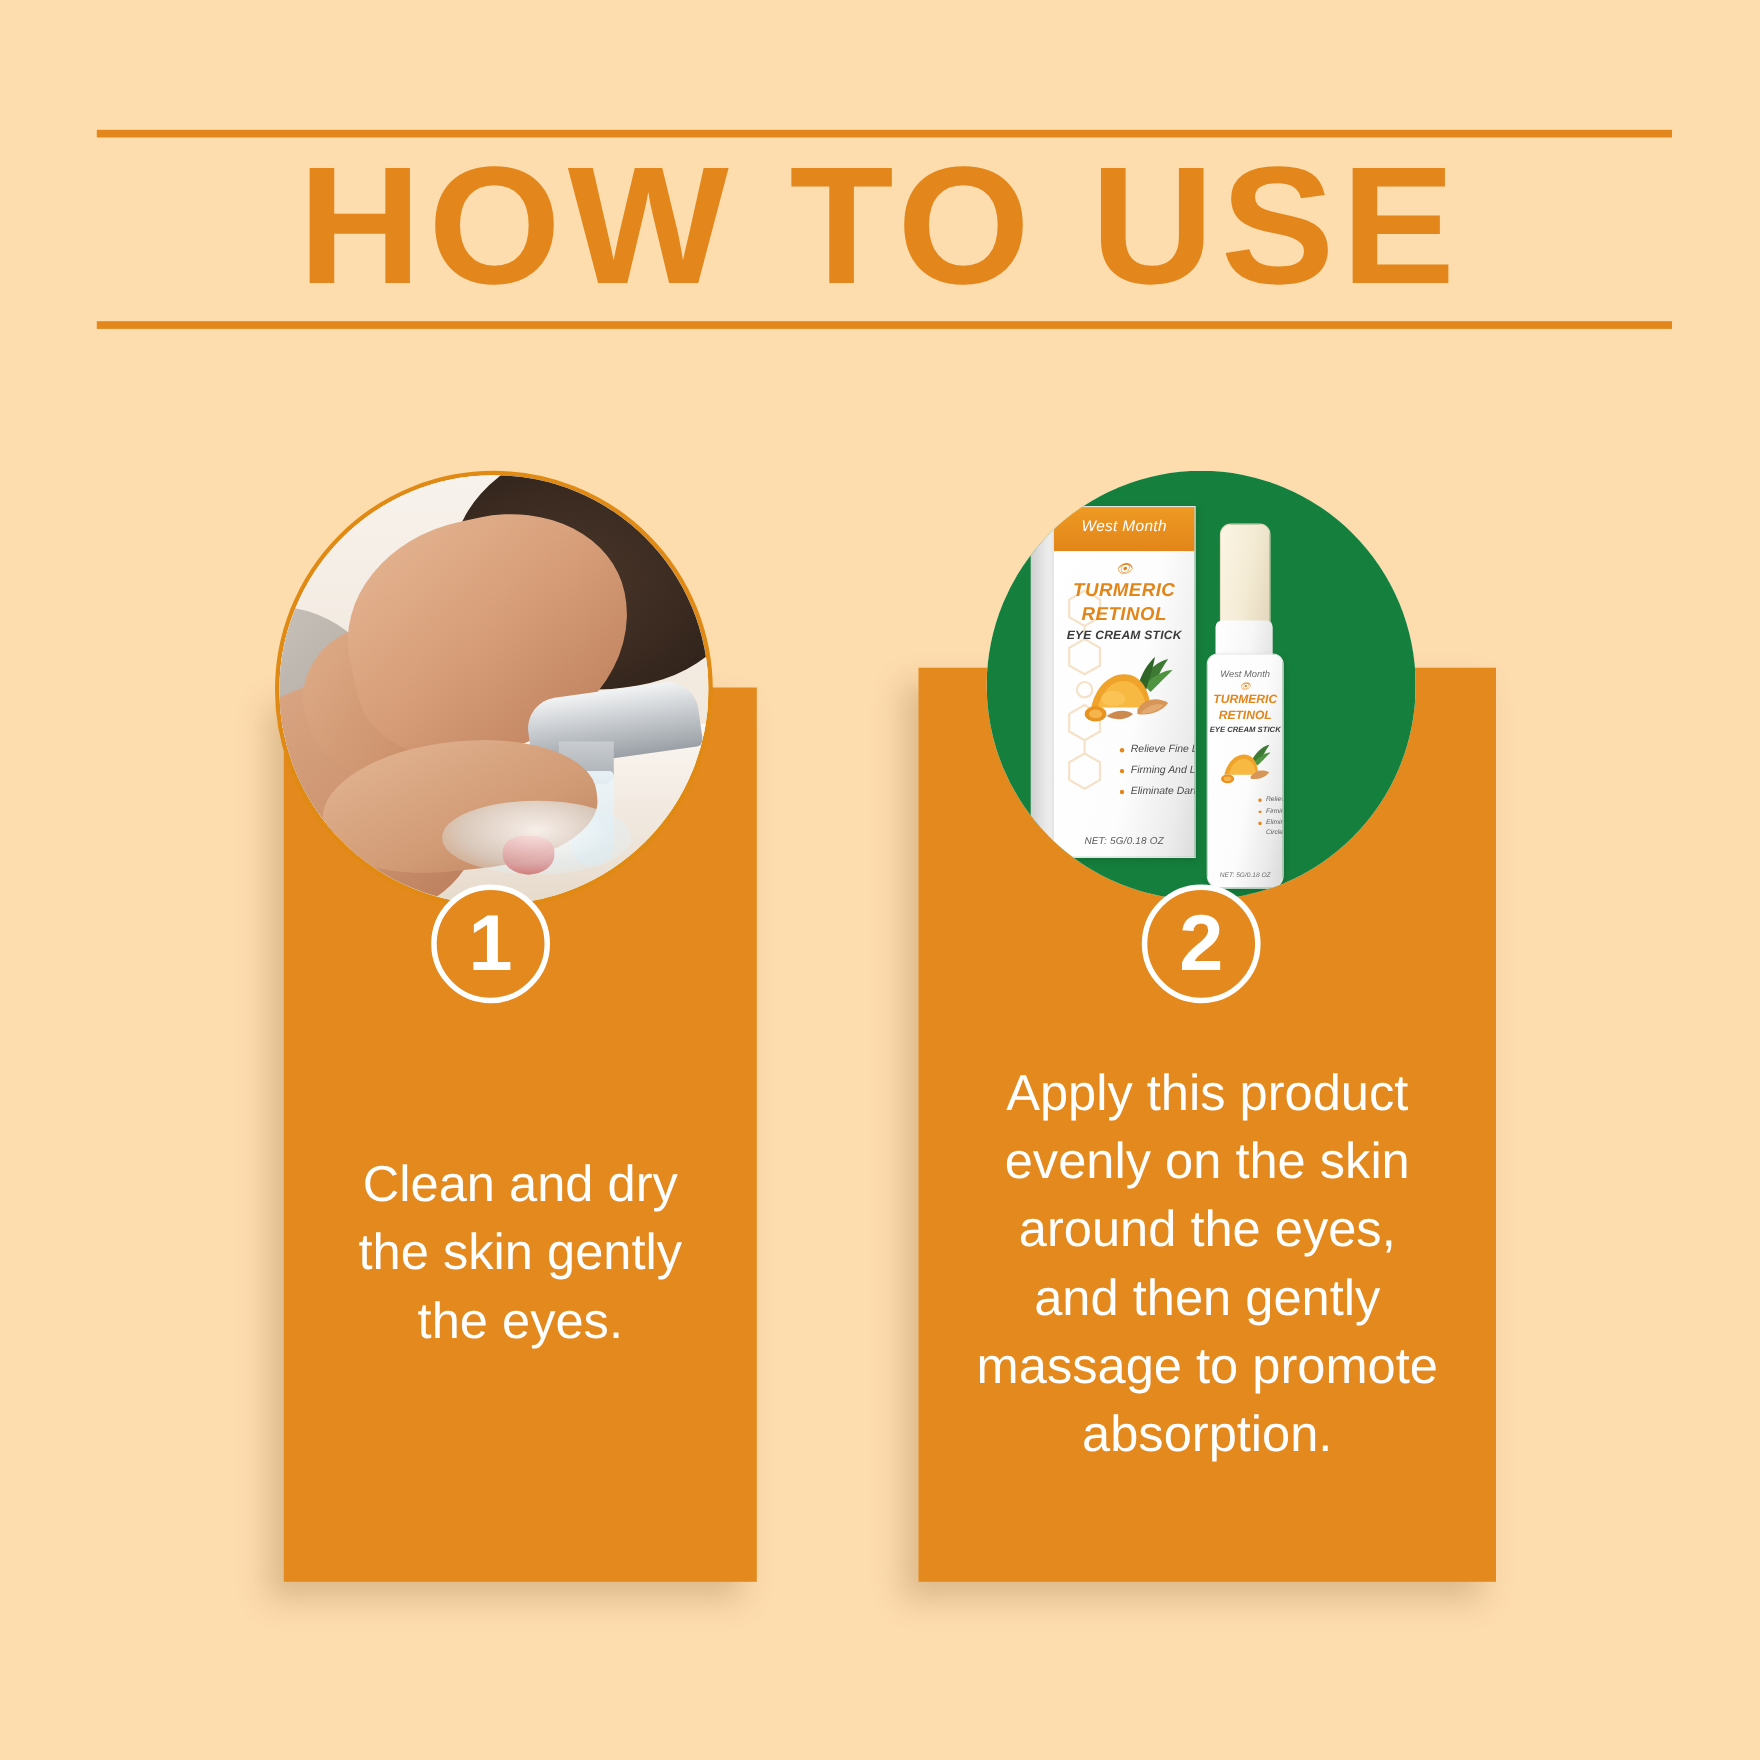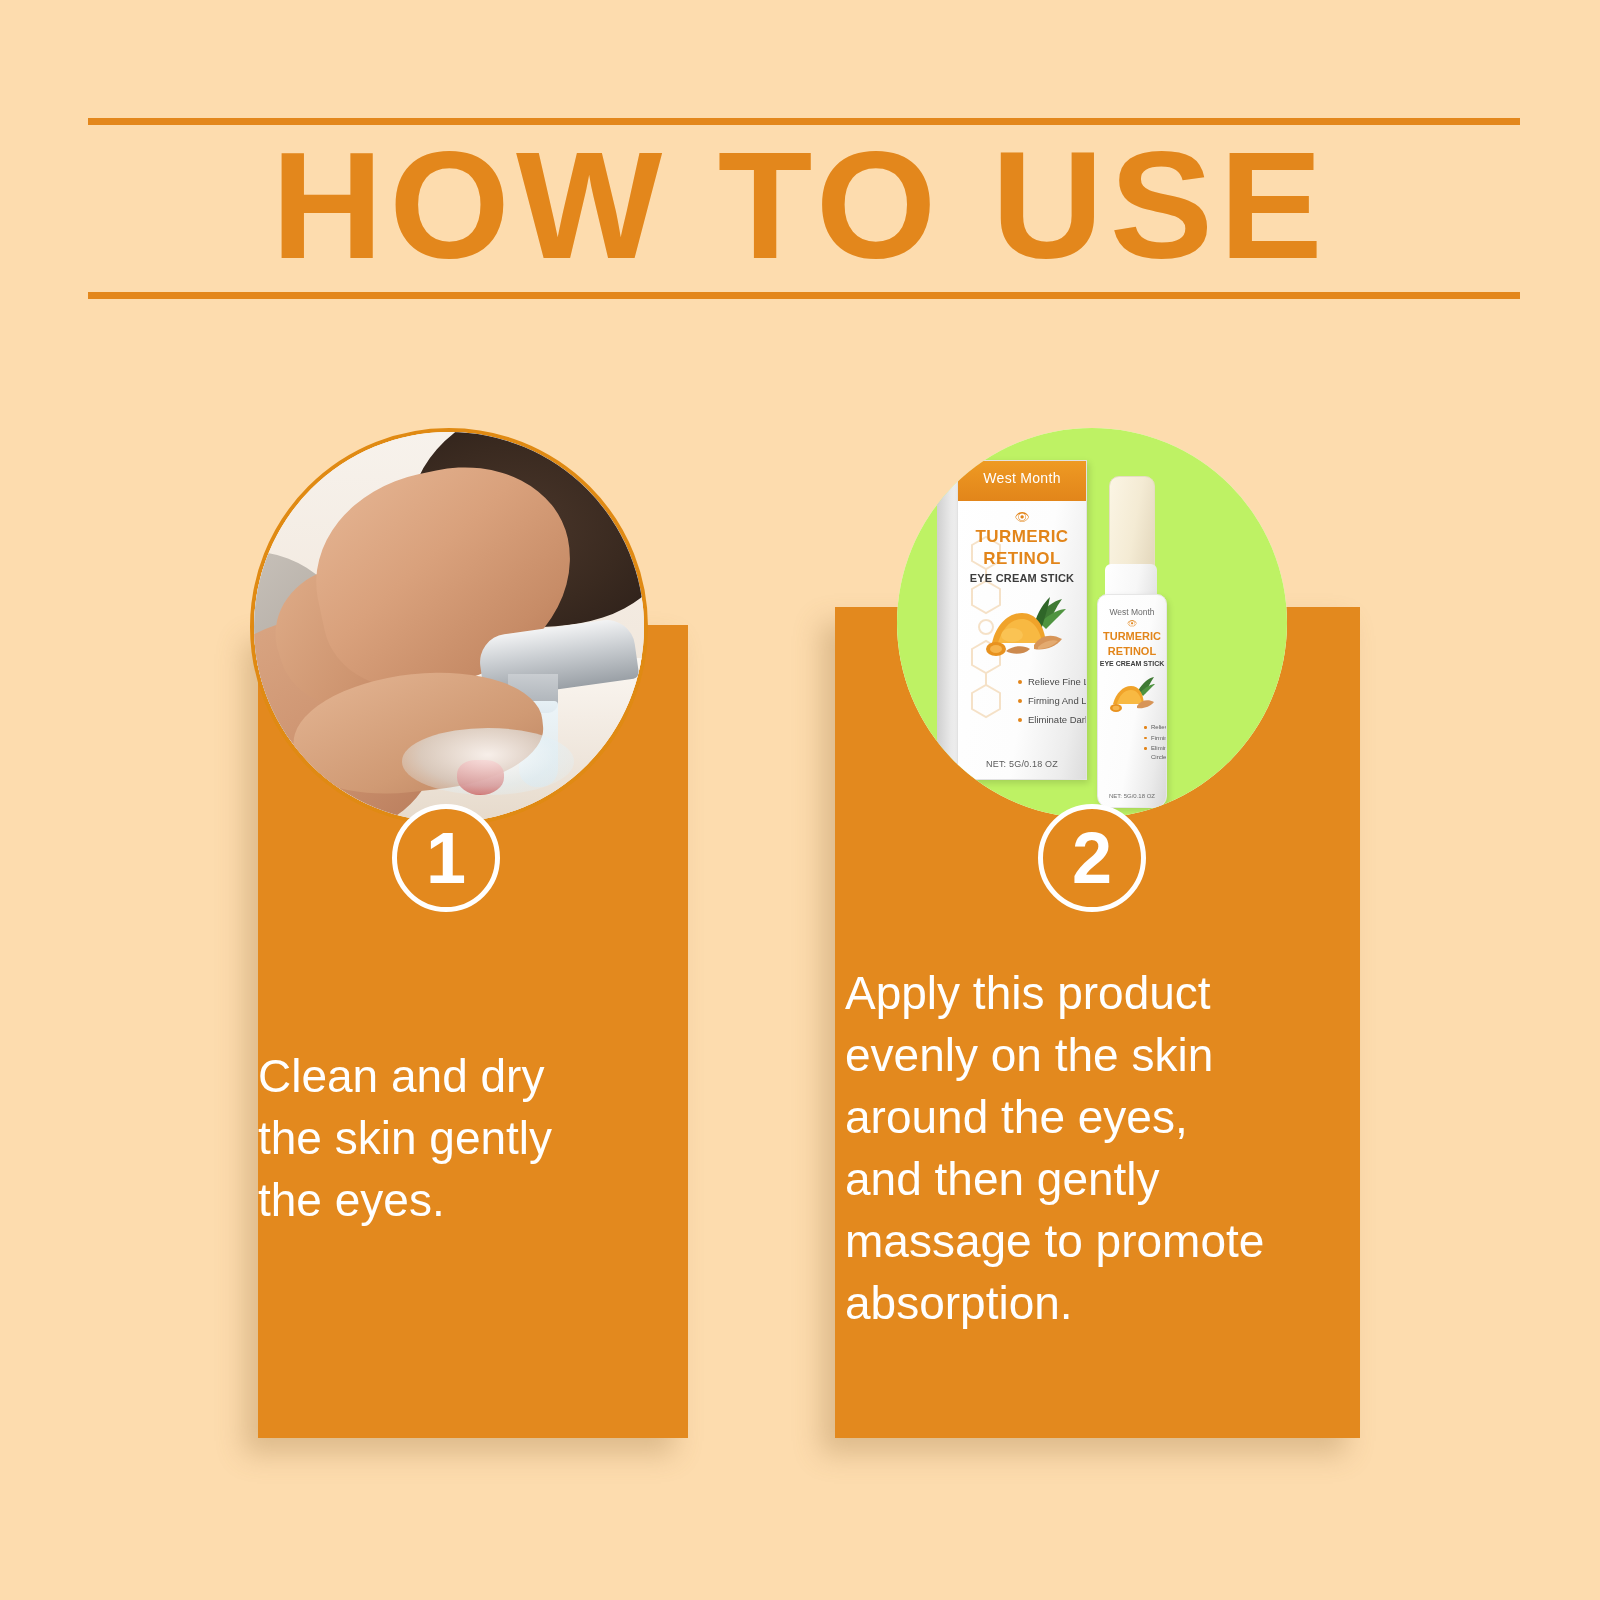--- a/index.html
+++ b/index.html
@@ -64,20 +64,21 @@
     font-size:72px;
     font-weight:bold;
     line-height:98px;
     text-align:center;
     font-family:"Liberation Sans","DejaVu Sans",sans-serif;
   }
 
   .caption{
     position:absolute;
     color:#FFFFFF;
+    text-align:center;
     font-size:46px;
     line-height:62px;
     font-family:"Liberation Sans","DejaVu Sans",sans-serif;
     white-space:pre-line;
   }
 
   
   #panel-1{left:258px;top:625px;width:430px;height:813px;}
   #circle-1{left:250px;top:428px;width:390px;height:390px;}
   #badge-1{left:392px;top:804px;}
@@ -131,21 +132,21 @@
       background:linear-gradient(180deg,rgba(235,245,250,.92) 0%,rgba(212,230,240,.55) 100%);
       border-radius:4px 4px 18px 18px;}
   .ph-splash{position:absolute;left:38%;top:76%;width:44%;height:17%;
       border-radius:50%;
       background:radial-gradient(ellipse at 50% 40%,rgba(255,255,255,.85) 0%,rgba(226,240,246,.55) 55%,rgba(220,235,242,0) 100%);}
   .ph-red{position:absolute;left:52%;top:84%;width:12%;height:9%;
       border-radius:40% 40% 50% 50%;
       background:linear-gradient(180deg,#E2453A 0%,#C3302A 100%);opacity:.9;}
 
   
-  .product-scene{position:absolute;inset:0;background:#bef264;}
+  .product-scene{position:absolute;inset:0;background:#15803d;font-style:italic;}
 
   .pbox{
     position:absolute;left:60px;top:32px;width:128px;height:318px;
     background:linear-gradient(100deg,#FFFFFF 0%,#FDFDFD 58%,#ECECEC 86%,#DCDCDC 100%);
     border:1px solid #E2E2E2;
     box-shadow:2px 3px 7px rgba(0,0,0,0.14);
     overflow:hidden;
   }
   .pbox-side{
     position:absolute;left:40px;top:24px;width:22px;height:330px;

